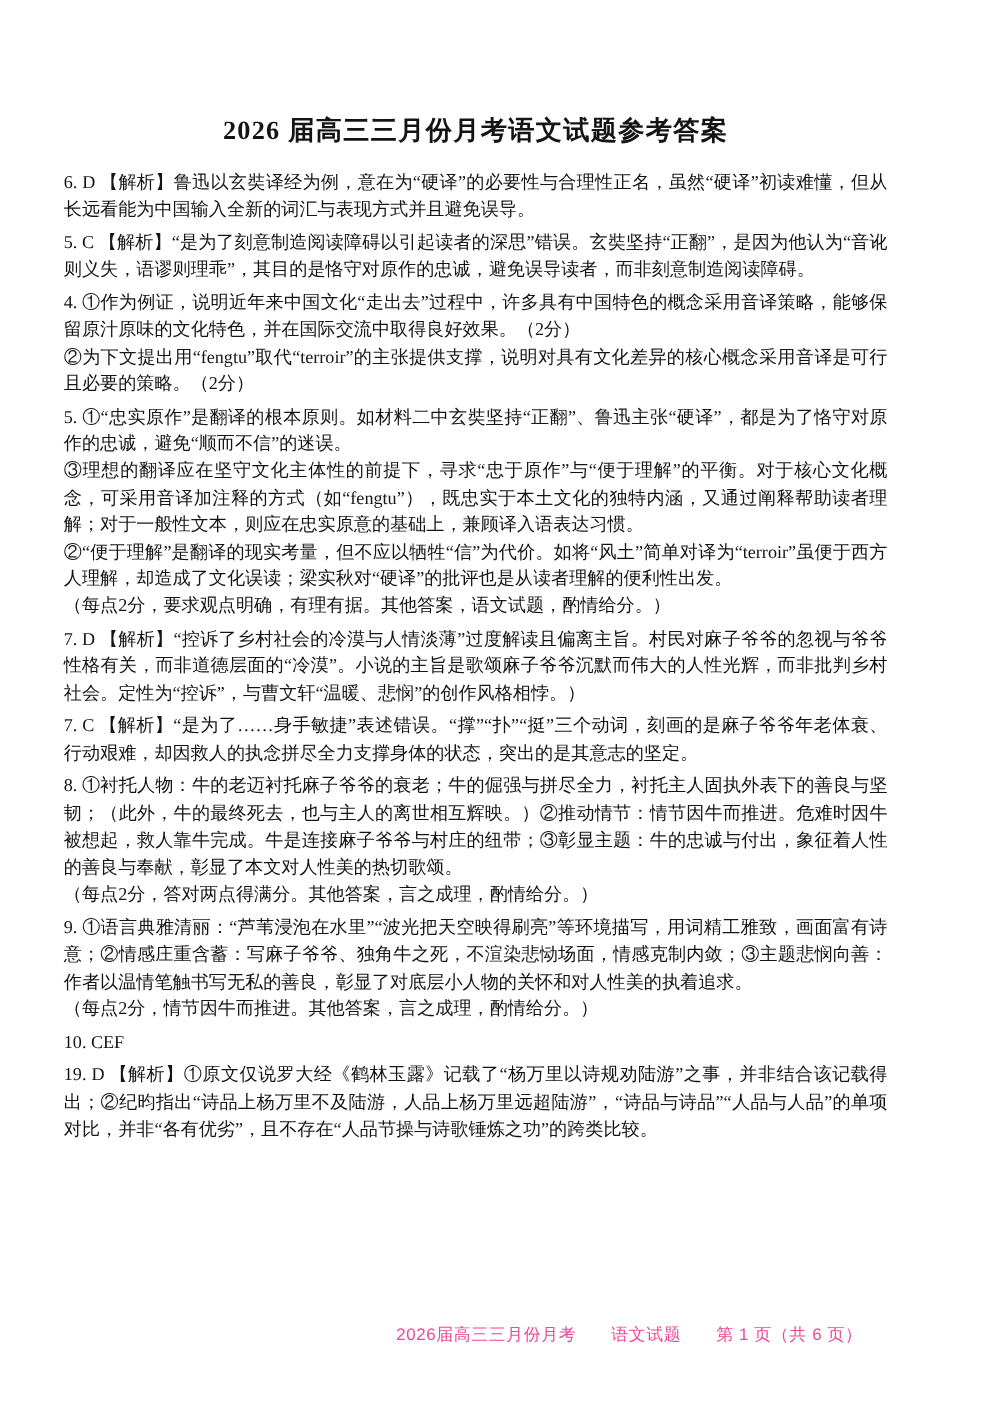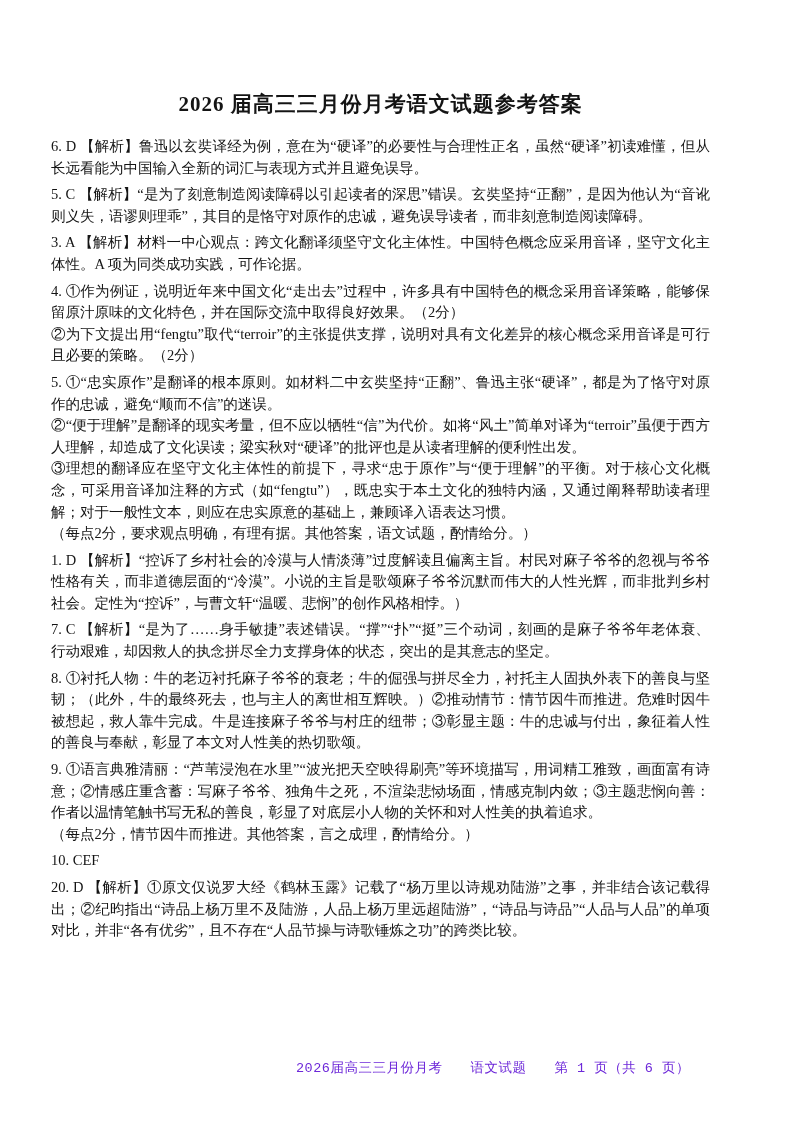--- a/index.html
+++ b/index.html
@@ -42,46 +42,46 @@
   }
   .answers p.item-start:first-child {
     margin-top: 0;
   }
   .page-footer {
     position: absolute;
     right: 104px;
     bottom: 46px;
     font-size: 13.5px;
     letter-spacing: 0.5px;
-    font-family: Liberation Mono, monospace;
-    color: #6d28d9;
+    font-family: Liberation Sans, sans-serif;
+    color: #ec4899;
     margin-top: 27px;
   }
 </style>
 </head>
 <body>
 
 <div class="page">
 
   <h1 class="doc-title">2026 届高三三月份月考语文试题参考答案</h1>
 
   <div class="answers">
     <p class="para item-start">6. D 【解析】鲁迅以玄奘译经为例，意在为“硬译”的必要性与合理性正名，虽然“硬译”初读难懂，但从长远看能为中国输入全新的词汇与表现方式并且避免误导。</p>
     <p class="para item-start">5. C 【解析】“是为了刻意制造阅读障碍以引起读者的深思”错误。玄奘坚持“正翻”，是因为他认为“音讹则义失，语谬则理乖”，其目的是恪守对原作的忠诚，避免误导读者，而非刻意制造阅读障碍。</p>
-    <p class="para item-start">3. A 【解析】材料一中心观点：跨文化翻译须坚守文化主体性。中国特色概念应采用音译，坚守文化主体性。A 项为同类成功实践，可作论据。</p>
     <p class="para item-start">4. ①作为例证，说明近年来中国文化“走出去”过程中，许多具有中国特色的概念采用音译策略，能够保留原汁原味的文化特色，并在国际交流中取得良好效果。（2分）</p>
     <p class="para">②为下文提出用“fengtu”取代“terroir”的主张提供支撑，说明对具有文化差异的核心概念采用音译是可行且必要的策略。（2分）</p>
     <p class="para item-start">5. ①“忠实原作”是翻译的根本原则。如材料二中玄奘坚持“正翻”、鲁迅主张“硬译”，都是为了恪守对原作的忠诚，避免“顺而不信”的迷误。</p>
+    <p class="para">③理想的翻译应在坚守文化主体性的前提下，寻求“忠于原作”与“便于理解”的平衡。对于核心文化概念，可采用音译加注释的方式（如“fengtu”），既忠实于本土文化的独特内涵，又通过阐释帮助读者理解；对于一般性文本，则应在忠实原意的基础上，兼顾译入语表达习惯。</p>
     <p class="para">②“便于理解”是翻译的现实考量，但不应以牺牲“信”为代价。如将“风土”简单对译为“terroir”虽便于西方人理解，却造成了文化误读；梁实秋对“硬译”的批评也是从读者理解的便利性出发。</p>
-    <p class="para">③理想的翻译应在坚守文化主体性的前提下，寻求“忠于原作”与“便于理解”的平衡。对于核心文化概念，可采用音译加注释的方式（如“fengtu”），既忠实于本土文化的独特内涵，又通过阐释帮助读者理解；对于一般性文本，则应在忠实原意的基础上，兼顾译入语表达习惯。</p>
     <p class="para">（每点2分，要求观点明确，有理有据。其他答案，语文试题，酌情给分。）</p>
-    <p class="para item-start">1. D 【解析】“控诉了乡村社会的冷漠与人情淡薄”过度解读且偏离主旨。村民对麻子爷爷的忽视与爷爷性格有关，而非道德层面的“冷漠”。小说的主旨是歌颂麻子爷爷沉默而伟大的人性光辉，而非批判乡村社会。定性为“控诉”，与曹文轩“温暖、悲悯”的创作风格相悖。）</p>
+    <p class="para item-start">7. D 【解析】“控诉了乡村社会的冷漠与人情淡薄”过度解读且偏离主旨。村民对麻子爷爷的忽视与爷爷性格有关，而非道德层面的“冷漠”。小说的主旨是歌颂麻子爷爷沉默而伟大的人性光辉，而非批判乡村社会。定性为“控诉”，与曹文轩“温暖、悲悯”的创作风格相悖。）</p>
     <p class="para item-start">7. C 【解析】“是为了……身手敏捷”表述错误。“撑”“扑”“挺”三个动词，刻画的是麻子爷爷年老体衰、行动艰难，却因救人的执念拼尽全力支撑身体的状态，突出的是其意志的坚定。</p>
     <p class="para item-start">8. ①衬托人物：牛的老迈衬托麻子爷爷的衰老；牛的倔强与拼尽全力，衬托主人固执外表下的善良与坚韧；（此外，牛的最终死去，也与主人的离世相互辉映。）②推动情节：情节因牛而推进。危难时因牛被想起，救人靠牛完成。牛是连接麻子爷爷与村庄的纽带；③彰显主题：牛的忠诚与付出，象征着人性的善良与奉献，彰显了本文对人性美的热切歌颂。</p>
+    <p class="para">（每点2分，答对两点得满分。其他答案，言之成理，酌情给分。）</p>
     <p class="para item-start">9. ①语言典雅清丽：“芦苇浸泡在水里”“波光把天空映得刷亮”等环境描写，用词精工雅致，画面富有诗意；②情感庄重含蓄：写麻子爷爷、独角牛之死，不渲染悲恸场面，情感克制内敛；③主题悲悯向善：作者以温情笔触书写无私的善良，彰显了对底层小人物的关怀和对人性美的执着追求。</p>
     <p class="para">（每点2分，情节因牛而推进。其他答案，言之成理，酌情给分。）</p>
     <p class="para item-start">10. CEF</p>
-    <p class="para item-start">20. D 【解析】①原文仅说罗大经《鹤林玉露》记载了“杨万里以诗规劝陆游”之事，并非结合该记载得出；②纪昀指出“诗品上杨万里不及陆游，人品上杨万里远超陆游”，“诗品与诗品”“人品与人品”的单项对比，并非“各有优劣”，且不存在“人品节操与诗歌锤炼之功”的跨类比较。</p>
+    <p class="para item-start">19. D 【解析】①原文仅说罗大经《鹤林玉露》记载了“杨万里以诗规劝陆游”之事，并非结合该记载得出；②纪昀指出“诗品上杨万里不及陆游，人品上杨万里远超陆游”，“诗品与诗品”“人品与人品”的单项对比，并非“各有优劣”，且不存在“人品节操与诗歌锤炼之功”的跨类比较。</p>
   </div>
 
   <div class="page-footer">2026届高三三月份月考　　语文试题　　第 1 页（共 6 页）</div>
 
 </div>
 
 </body></html>

